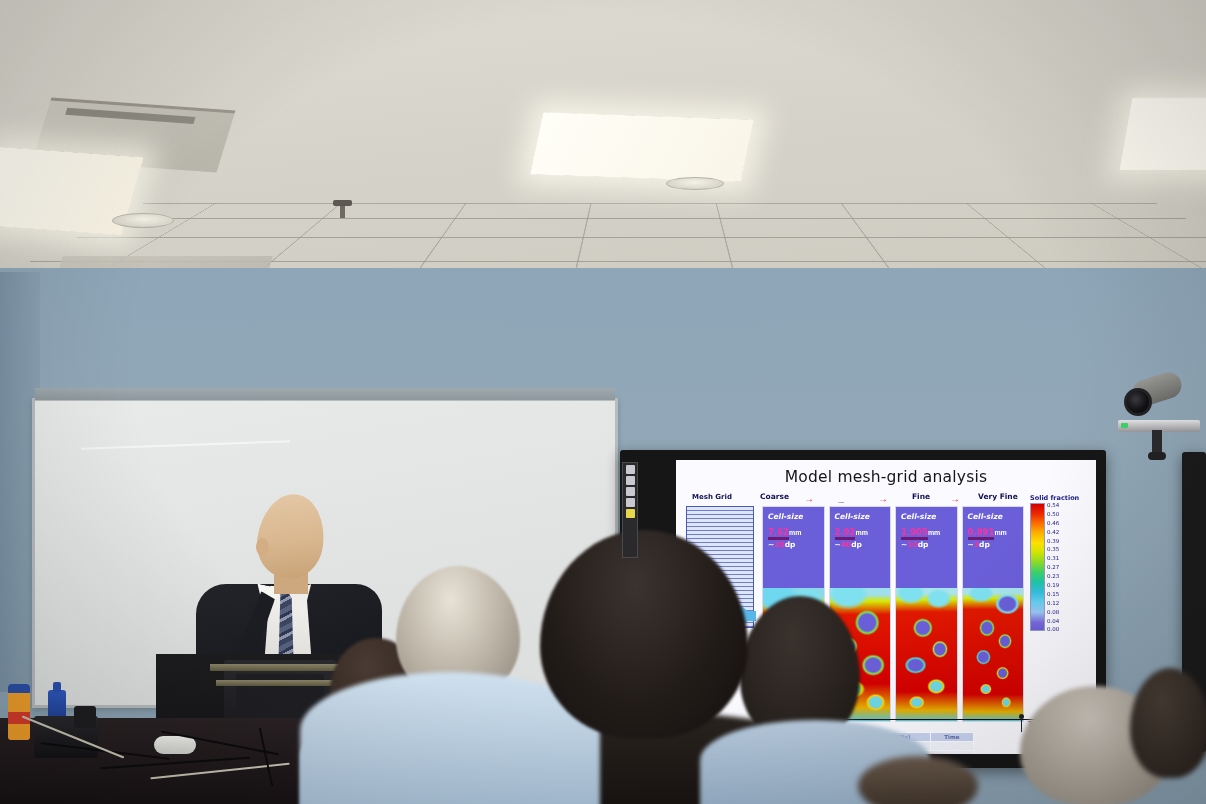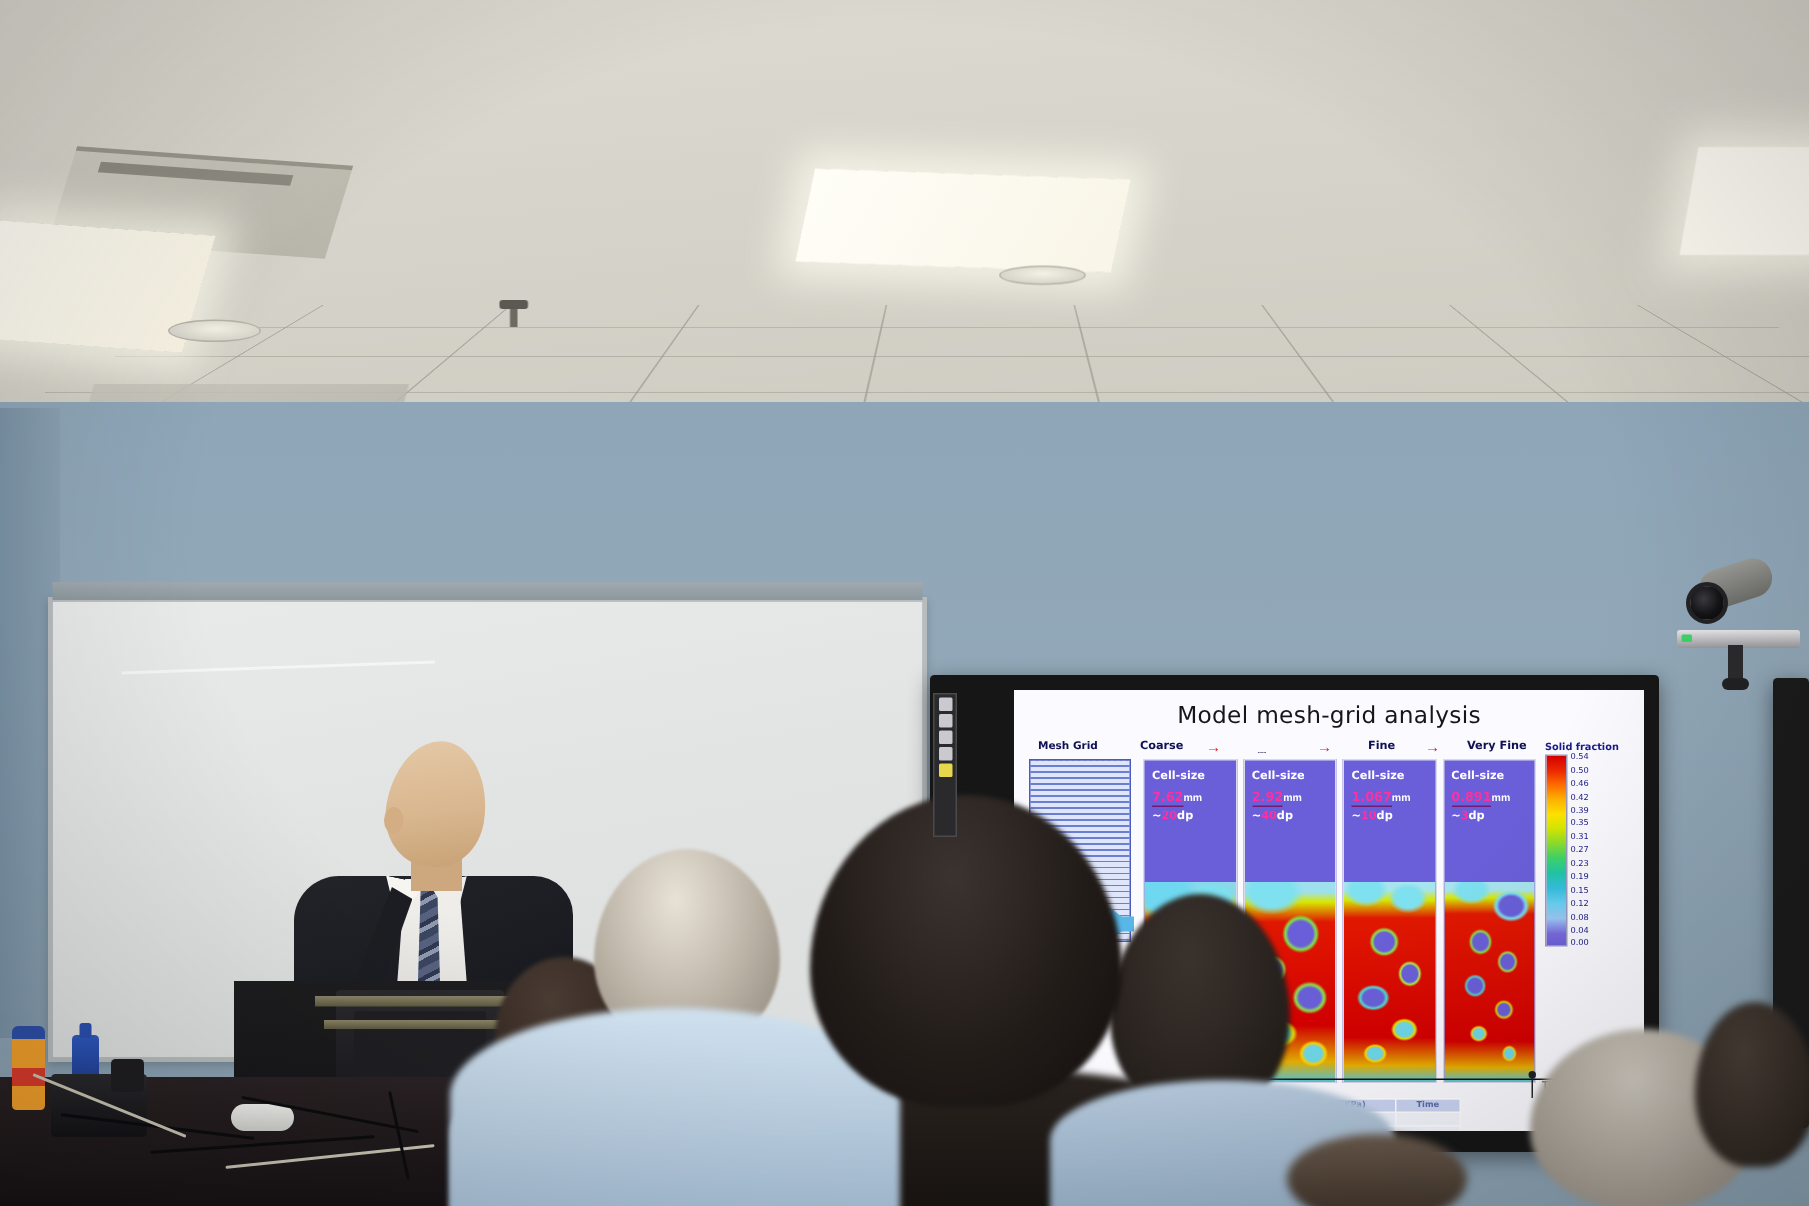--- a/index.html
+++ b/index.html
@@ -161,22 +161,22 @@
     background:#59b7e8;
   }
 
   .panels { position:absolute; left:86px; top:46px; width:262px; height:216px; display:flex; gap:4px; }
   .panel {
     position:relative; flex:1; background:#6a5fd8; overflow:hidden;
     border:1px solid #d9d9ec;
   }
   .panel .field { position:absolute; left:0; right:0; top:38%; bottom:0; }
   .cap { position:absolute; left:5px; top:5px; right:3px; z-index:3; }
-  .cap .l1{ font-size:7.5px; color:#ffffff; font-weight:bold; font-family:"DejaVu Sans",sans-serif;}
-  .cap .l2{ font-size:8.5px; color:#ff2fa0; font-weight:bold; border-bottom:1px solid #701a75;
+  .cap .l1{ font-size:7.5px; color:#ffffff; font-weight:bold; font-family:"DejaVu Sans",sans-serif;font-style:italic;}
+  .cap .l2{ font-size:8.5px; color:#ff2fa0; font-weight:bold; border-bottom:3px solid #701a75;
             display:inline-block; font-family:"DejaVu Sans",sans-serif;}
   .cap .unit{ font-size:7px; color:#ffffff; font-weight:bold;}
   .cap .l3{ font-size:7.5px; color:#ffffff; font-weight:bold; font-family:"DejaVu Sans",sans-serif;}
   .cap .dpn{ color:#ff2fa0; }
 
   .colorbar-wrap{ position:absolute; left:354px; top:34px; width:54px; }
   .cb-title{ font-size:6.5px; color:#1a1a88; font-weight:bold; font-family:"DejaVu Sans",sans-serif;}
   .cb-body{ display:flex; margin-top:1px; }
   .cb-strip{
     width:15px; height:128px; border:1px solid #9a9ac0;
@@ -520,21 +520,21 @@
               radial-gradient(ellipse 34% 12% at 70% 8%, #7fe0f0 0 42%, transparent 64%),
               radial-gradient(ellipse 20% 9% at 44% 30%, #6a5fd8 0 52%, #8ee04a 66%, transparent 82%),
               radial-gradient(ellipse 16% 8% at 72% 46%, #6a5fd8 0 52%, #b0e84a 66%, transparent 82%),
               radial-gradient(ellipse 22% 8% at 32% 58%, #6a5fd8 0 50%, #55d8d0 66%, transparent 82%),
               radial-gradient(ellipse 18% 7% at 66% 74%, #6fd8e8 0 48%, #e8e000 66%, transparent 82%),
               radial-gradient(ellipse 16% 6% at 34% 86%, #6fd8e8 0 48%, #ffd400 66%, transparent 82%),
               linear-gradient(180deg,#a8e4ee 0 4%, #d8e800 9%, #e01800 18%, #d40000 78%, #e8b000 92%, #5ac8d8 100%)
             "></div>
             <div class="cap">
               <div class="l1">Cell-size</div>
-              <div><span class="l2">1.067</span><span class="unit">mm</span></div>
+              <div><span class="l2">1.905</span><span class="unit">mm</span></div>
               <div class="l3"><span>~</span><span class="dpn">10</span><span>dp</span></div>
             </div>
           </div>
 
           <div class="panel">
             <div class="field" style="background:
               radial-gradient(ellipse 36% 12% at 30% 4%, #7fe0f0 0 40%, transparent 62%),
               radial-gradient(ellipse 26% 10% at 74% 12%, #6a5fd8 0 48%, #7fe0f0 64%, transparent 80%),
               radial-gradient(ellipse 16% 8% at 40% 30%, #6a5fd8 0 52%, #8ee04a 66%, transparent 82%),
               radial-gradient(ellipse 14% 7% at 70% 40%, #6a5fd8 0 52%, #a8e24a 66%, transparent 82%),

